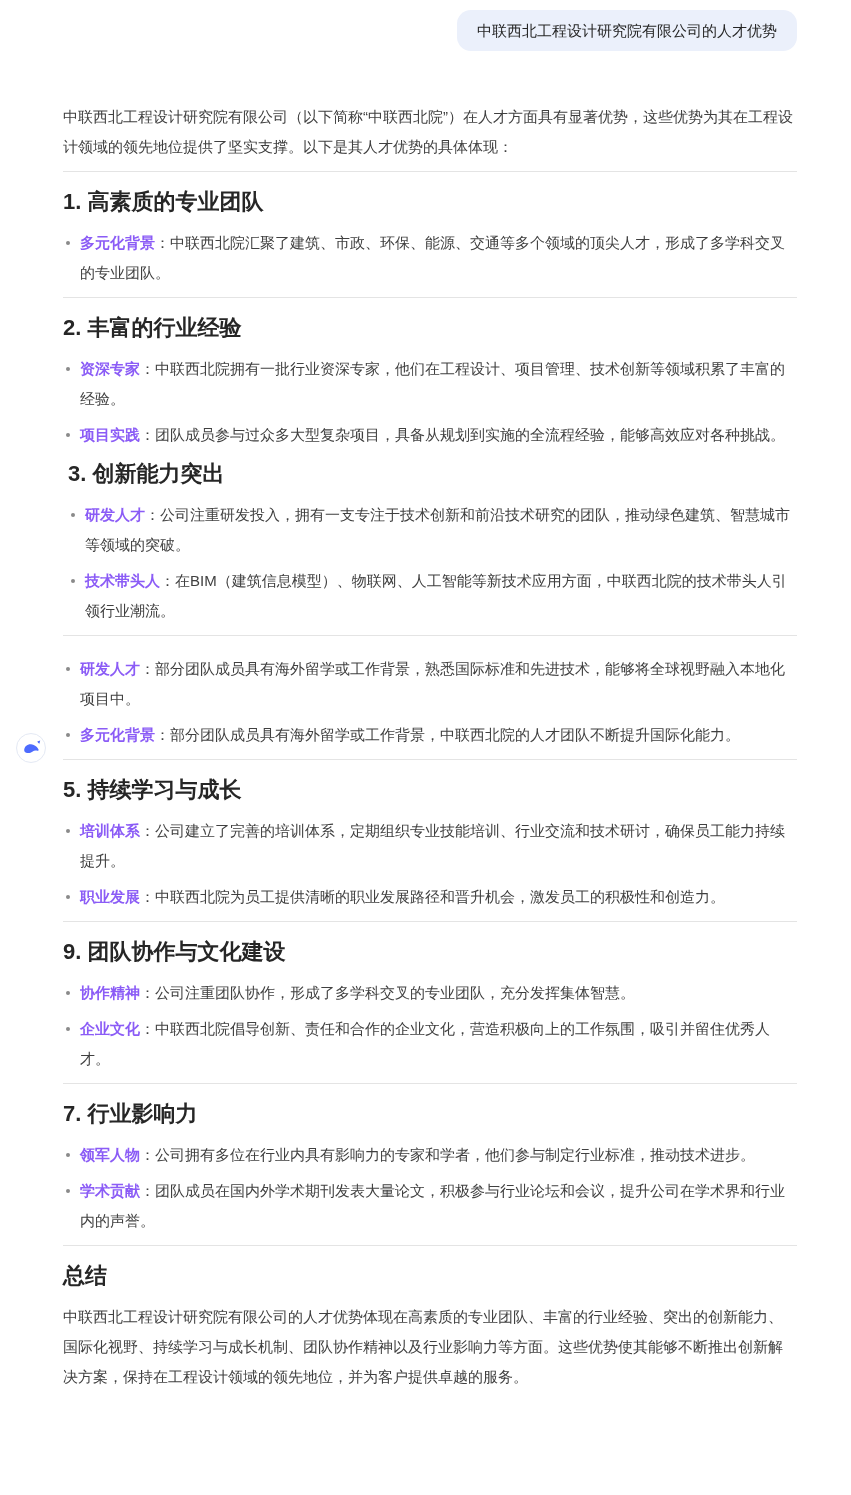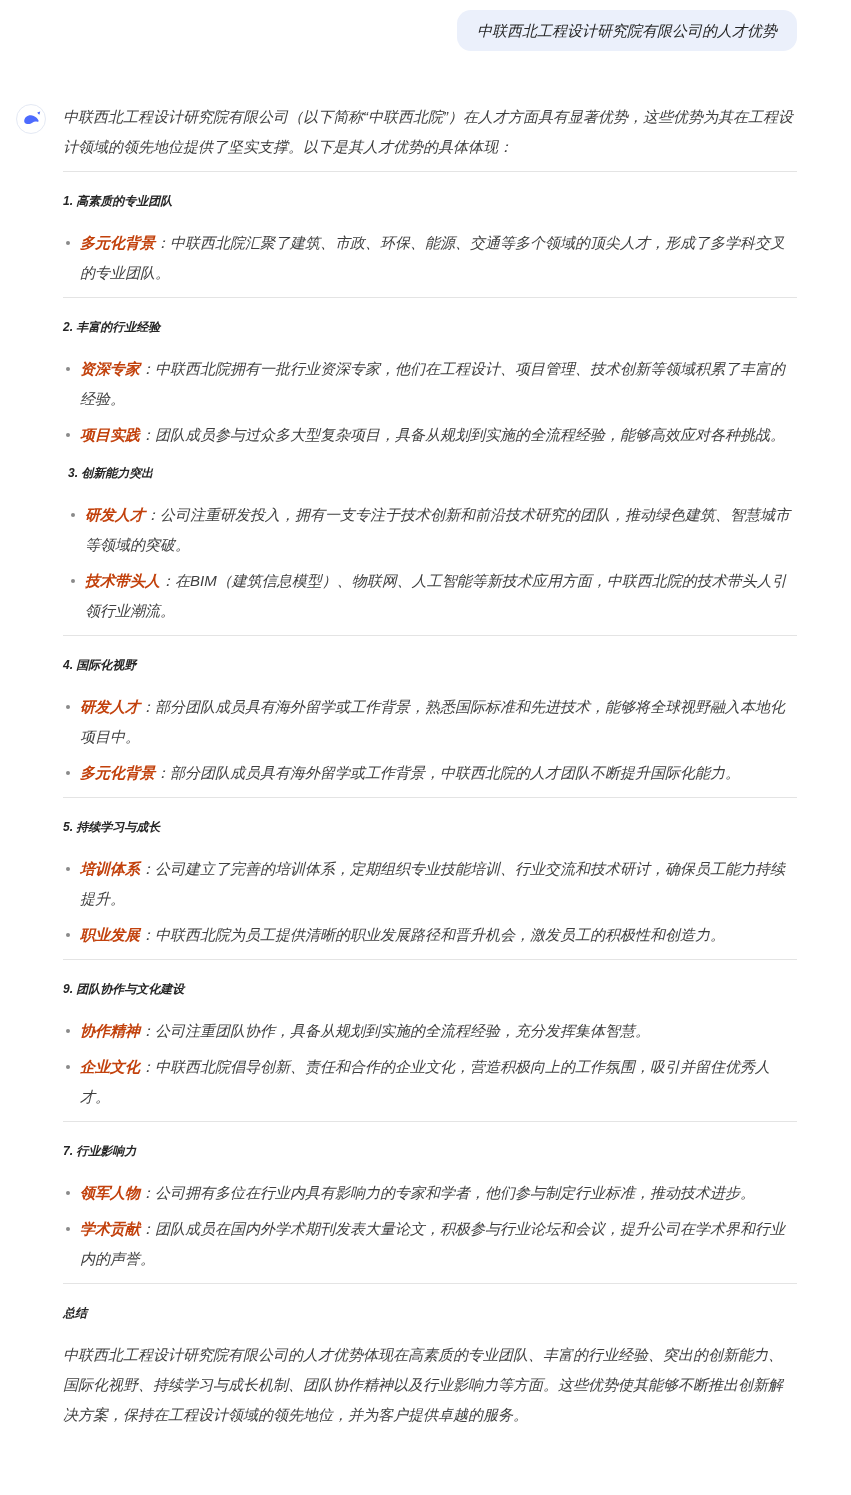--- a/index.html
+++ b/index.html
@@ -4,35 +4,34 @@
 <style>
   * { margin: 0; padding: 0; box-sizing: border-box; }
   html, body { background: #ffffff; }
   body { font-family: "Liberation Sans", "DejaVu Sans", sans-serif; }
   .page {
     position: relative;
     width: 813px;
     min-height: 1495px;
     background: #ffffff;
     padding: 10px 16px 24px 16px;
-    font-style: italic;
   }
   
   .user-row { display: flex; justify-content: flex-end; }
   .user-bubble {
     background: #ebf0fb;
     color: #262626;
     font-size: 15px;
     line-height: 21px;
     padding: 10px 20px;
     border-radius: 14px;
     max-width: 640px;
   }
   
-  .assistant-row { display: flex; margin-top: 51px; }
+  .assistant-row { display: flex; margin-top: 51px; align-items: center; }
   .avatar {
     flex: 0 0 30px;
     width: 30px; height: 30px;
     border: 1px solid #e4e9f4;
     border-radius: 50%;
     background: #ffffff;
     display: flex; align-items: center; justify-content: center;
     margin-top: 2px;
   }
   .avatar svg { width: 19px; height: 19px; display: block; }
@@ -44,21 +43,21 @@
     line-height: 30px;
   }
   .content p { margin: 0; }
   hr.divider {
     border: none;
     border-top: 1px solid #e4e4e4;
     margin: 9px 0 18px 0;
   }
   h3.sec-heading {
     color: #262626;
-    font-size: 12px;
+    font-size: 22px;
     line-height: 23px;
     font-weight: 700;
     margin: 0 0 15px 0;
   }
   .section.no-divider { margin-top: 15px; }
   .section.indent { padding-left: 5px; margin-top: 12px; }
   ul.bullets { list-style: none; margin: 0; padding: 0; }
   ul.bullets li {
     position: relative;
     padding-left: 17px;
@@ -66,21 +65,21 @@
   }
   ul.bullets li:last-child { margin-bottom: 0; }
   ul.bullets li::before {
     content: "";
     position: absolute;
     left: 3px; top: 13px;
     width: 4px; height: 4px;
     border-radius: 50%;
     background: #8a8a8a;
   }
-  ul.bullets strong { color: #c2410c; font-weight: 700; }
+  ul.bullets strong { color: #8b5cf6; font-weight: 700; }
   .summary-text { margin-top: 0; }
 </style>
 </head>
 <body>
 
 <div class="page">
 
   <div class="user-row">
     <div class="user-bubble">中联西北工程设计研究院有限公司的人才优势</div>
   </div>
@@ -114,39 +113,38 @@
           </div>
           <div class="section no-divider indent">
             <h3 class="sec-heading">3. 创新能力突出</h3>
             <ul class="bullets">
               <li><strong>研发人才</strong><span>：公司注重研发投入，拥有一支专注于技术创新和前沿技术研究的团队，推动绿色建筑、智慧城市等领域的突破。</span></li>
               <li><strong>技术带头人</strong><span>：在BIM（建筑信息模型）、物联网、人工智能等新技术应用方面，中联西北院的技术带头人引领行业潮流。</span></li>
             </ul>
           </div>
           <div class="section">
             <hr class="divider">
-            <h3 class="sec-heading">4. 国际化视野</h3>
             <ul class="bullets">
               <li><strong>研发人才</strong><span>：部分团队成员具有海外留学或工作背景，熟悉国际标准和先进技术，能够将全球视野融入本地化项目中。</span></li>
               <li><strong>多元化背景</strong><span>：部分团队成员具有海外留学或工作背景，中联西北院的人才团队不断提升国际化能力。</span></li>
             </ul>
           </div>
           <div class="section">
             <hr class="divider">
             <h3 class="sec-heading">5. 持续学习与成长</h3>
             <ul class="bullets">
               <li><strong>培训体系</strong><span>：公司建立了完善的培训体系，定期组织专业技能培训、行业交流和技术研讨，确保员工能力持续提升。</span></li>
               <li><strong>职业发展</strong><span>：中联西北院为员工提供清晰的职业发展路径和晋升机会，激发员工的积极性和创造力。</span></li>
             </ul>
           </div>
           <div class="section">
             <hr class="divider">
             <h3 class="sec-heading">9. 团队协作与文化建设</h3>
             <ul class="bullets">
-              <li><strong>协作精神</strong><span>：公司注重团队协作，具备从规划到实施的全流程经验，充分发挥集体智慧。</span></li>
+              <li><strong>协作精神</strong><span>：公司注重团队协作，形成了多学科交叉的专业团队，充分发挥集体智慧。</span></li>
               <li><strong>企业文化</strong><span>：中联西北院倡导创新、责任和合作的企业文化，营造积极向上的工作氛围，吸引并留住优秀人才。</span></li>
             </ul>
           </div>
           <div class="section">
             <hr class="divider">
             <h3 class="sec-heading">7. 行业影响力</h3>
             <ul class="bullets">
               <li><strong>领军人物</strong><span>：公司拥有多位在行业内具有影响力的专家和学者，他们参与制定行业标准，推动技术进步。</span></li>
               <li><strong>学术贡献</strong><span>：团队成员在国内外学术期刊发表大量论文，积极参与行业论坛和会议，提升公司在学术界和行业内的声誉。</span></li>
             </ul>

